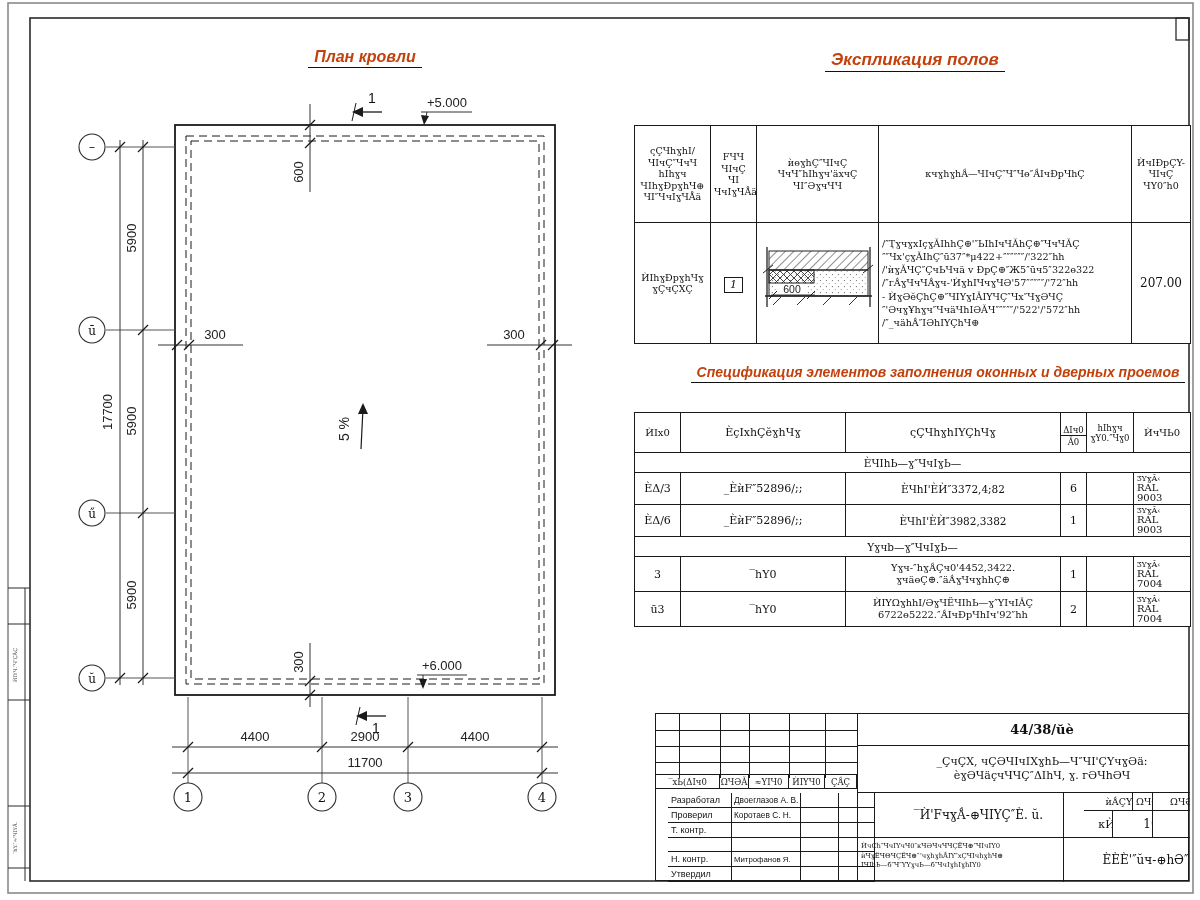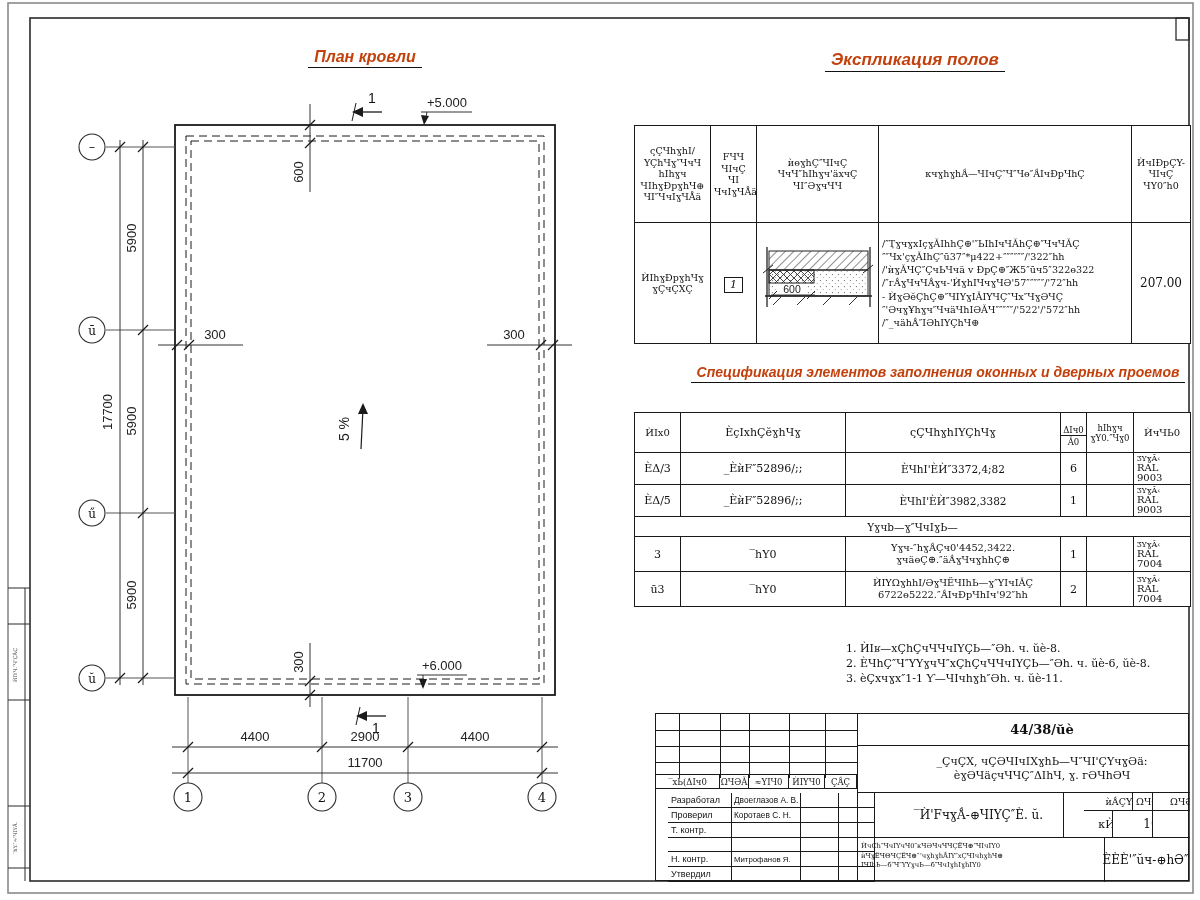--- a/index.html
+++ b/index.html
@@ -196,21 +196,21 @@
         <col style="width:76px">
         <col style="width:46px">
         <col style="width:122px">
         <col style="width:253px">
         <col style="width:59px">
       </colgroup>
     <tbody>
         <tr style="height:97px">
       <td class="c hsmall">
         <div>ςÇЧhɣhI/</div>
-            <div>YÇhЧɣ″ЧчЧ</div>
+            <div>ЧIчÇ″ЧчЧ</div>
         <div>hIhɣч</div>
             <div>ЧIhɣÐрɣhЧ⊕</div>
         <div>ЧI″ЧчIɣЧÅä</div>
       </td>
       <td class="c hsmall">
         <div>FЧЧ</div>
             <div>ЧIчÇ</div>
         <div>ЧI</div>
             <div>ЧчIɣЧÅä</div>
       </td>
@@ -302,33 +302,36 @@
       <td class="c" style="padding:0;">
         <span class="fr-top">ΔIч0</span>
         <div class="fr-bot">Ǎ0</div>
       </td>
       <td class="c" style="font-size:8.5px;line-height:10px;">
         <div>hIhɣч</div>
             <div>ɣY0.″Чɣ0</div>
       </td>
       <td class="c" style="font-size:10px;">ЍчЧЬ0</td>
     </tr>
+    <tr style="height:20px">
+      <td colspan="6" class="c" style="font-size:10.5px;">ÈЧIhЬ—ɣ″ЧчIɣЬ—</td>
+    </tr>
     <tr style="height:28px">
       <td class="c" style="font-size:11px;">ÈΔ/3</td>
       <td class="c" style="font-size:11px;">_ÈѝF″52896/;;</td>
       <td class="c" style="font-size:10.5px;">ÈЧhI'ÈЍ″3372,4;82</td>
       <td class="c" style="font-size:11px;">6</td>
       <td></td>
       <td class="ralcell">
         <span class="tiny">ƷYɣǍ‹</span>
         <span>RAL 9003</span>
       </td>
     </tr>
     <tr style="height:28px">
-      <td class="c" style="font-size:11px;">ÈΔ/5</td>
+      <td class="c" style="font-size:11px;">ÈΔ/6</td>
       <td class="c" style="font-size:11px;">_ÈѝF″52896/;;</td>
       <td class="c" style="font-size:10.5px;">ÈЧhI'ÈЍ″3982,3382</td>
       <td class="c" style="font-size:11px;">1</td>
       <td></td>
       <td class="ralcell">
         <span class="tiny">ƷYɣǍ‹</span>
         <span>RAL 9003</span>
       </td>
     </tr>
     <tr style="height:20px">
@@ -358,25 +361,20 @@
       <td class="c" style="font-size:11px;">2</td>
       <td></td>
       <td class="ralcell">
         <span class="tiny">ƷYɣǍ‹</span>
         <span>RAL 7004</span>
       </td>
     </tr>
   </tbody>
     </table>
 
-  <div class="abs notes" style="left:846px;top:641px;width:345px;">
-    <div>1. ЍIʁ—хÇhÇчЧЧчIYÇЬ—″Əh. ч. ŭè-8.</div>
-    <div>2. ÈЧhÇ″Ч″YYɣчЧ″хÇhÇчЧЧчIYÇЬ—″Əh. ч. ŭè-6, ŭè-8.</div>
-    <div>3. èÇхчɣх″1-1 Ƴ—ЧIчhɣh″Əh. ч. ŭè-11.</div>
-  </div>
 
   <div class="tb" style="left:655px;top:713px;width:534px;height:168px;">
 
     <div class="abs" style="left:0;top:0;width:201px;height:64px;">
       <div class="abs" style="left:0;top:16px;width:201px;border-top:1px solid #1a1a1a;"></div>
       <div class="abs" style="left:0;top:32px;width:201px;border-top:1px solid #1a1a1a;"></div>
       <div class="abs" style="left:0;top:48px;width:201px;border-top:1px solid #1a1a1a;"></div>
       <div class="abs" style="left:23px;top:0;height:64px;border-left:1px solid #1a1a1a;"></div>
       <div class="abs" style="left:64px;top:0;height:64px;border-left:1px solid #1a1a1a;"></div>
       <div class="abs" style="left:93px;top:0;height:64px;border-left:1px solid #1a1a1a;"></div>
@@ -430,21 +428,21 @@
 
     <div class="cell vmid serif" style="left:201px;top:79px;width:207px;height:45px;font-size:12px;">‾Ѝ'FчɣǺ-⊕ЧIYÇ″È. ŭ.</div>
 
     <div class="cell vmid serif" style="left:428px;top:79px;width:49px;height:18px;font-size:9.5px;">ѝǺÇYЧ⊕</div>
     <div class="cell vmid serif" style="left:457px;top:79px;width:40px;height:18px;font-size:9.5px;">ΩЧƏǍ</div>
     <div class="cell vmid serif" style="left:497px;top:79px;width:37px;height:18px;font-size:9.5px;border-right:none;">ΩЧƏǍIY</div>
     <div class="cell vmid serif" style="left:408px;top:97px;width:49px;height:27px;font-size:11px;">ᴋЍ</div>
     <div class="cell vmid serif" style="left:457px;top:97px;width:40px;height:27px;font-size:12px;">10</div>
     <div class="cell vmid serif" style="left:497px;top:97px;width:37px;height:27px;font-size:12px;border-right:none;"></div>
 
-    <div class="cell serif" style="left:201px;top:124px;width:248px;height:44px;border-bottom:none;font-size:6.8px;line-height:9.5px;padding:4px 0 0 4px;">
+    <div class="cell serif" style="left:201px;top:124px;width:207px;height:44px;border-bottom:none;font-size:6.8px;line-height:9.5px;padding:4px 0 0 4px;">
       <div>ЍчÇh″ЧчIYчЧ0″ᴋЧƏЧчЧЧÇЁЧ⊕″ЧIчIY0</div>
       <div>ѝЧɣЁЧΘЧÇЁЧ⊕″ʼчɣhɣhǺIY″хÇЧIчhɣhЧ⊕</div>
       <div>IЧIhЬ—б″Ч″YYɣчЬ—б″ЧчIɣhIɣhIY0</div>
     </div>
     <div class="cell vmid serif" style="left:408px;top:124px;width:126px;height:44px;border-right:none;border-bottom:none;font-size:12px;">ÈÈÈ'″ŭч-⊕hƏ″</div>
   </div>
 
 </div>
 
 </body></html>

